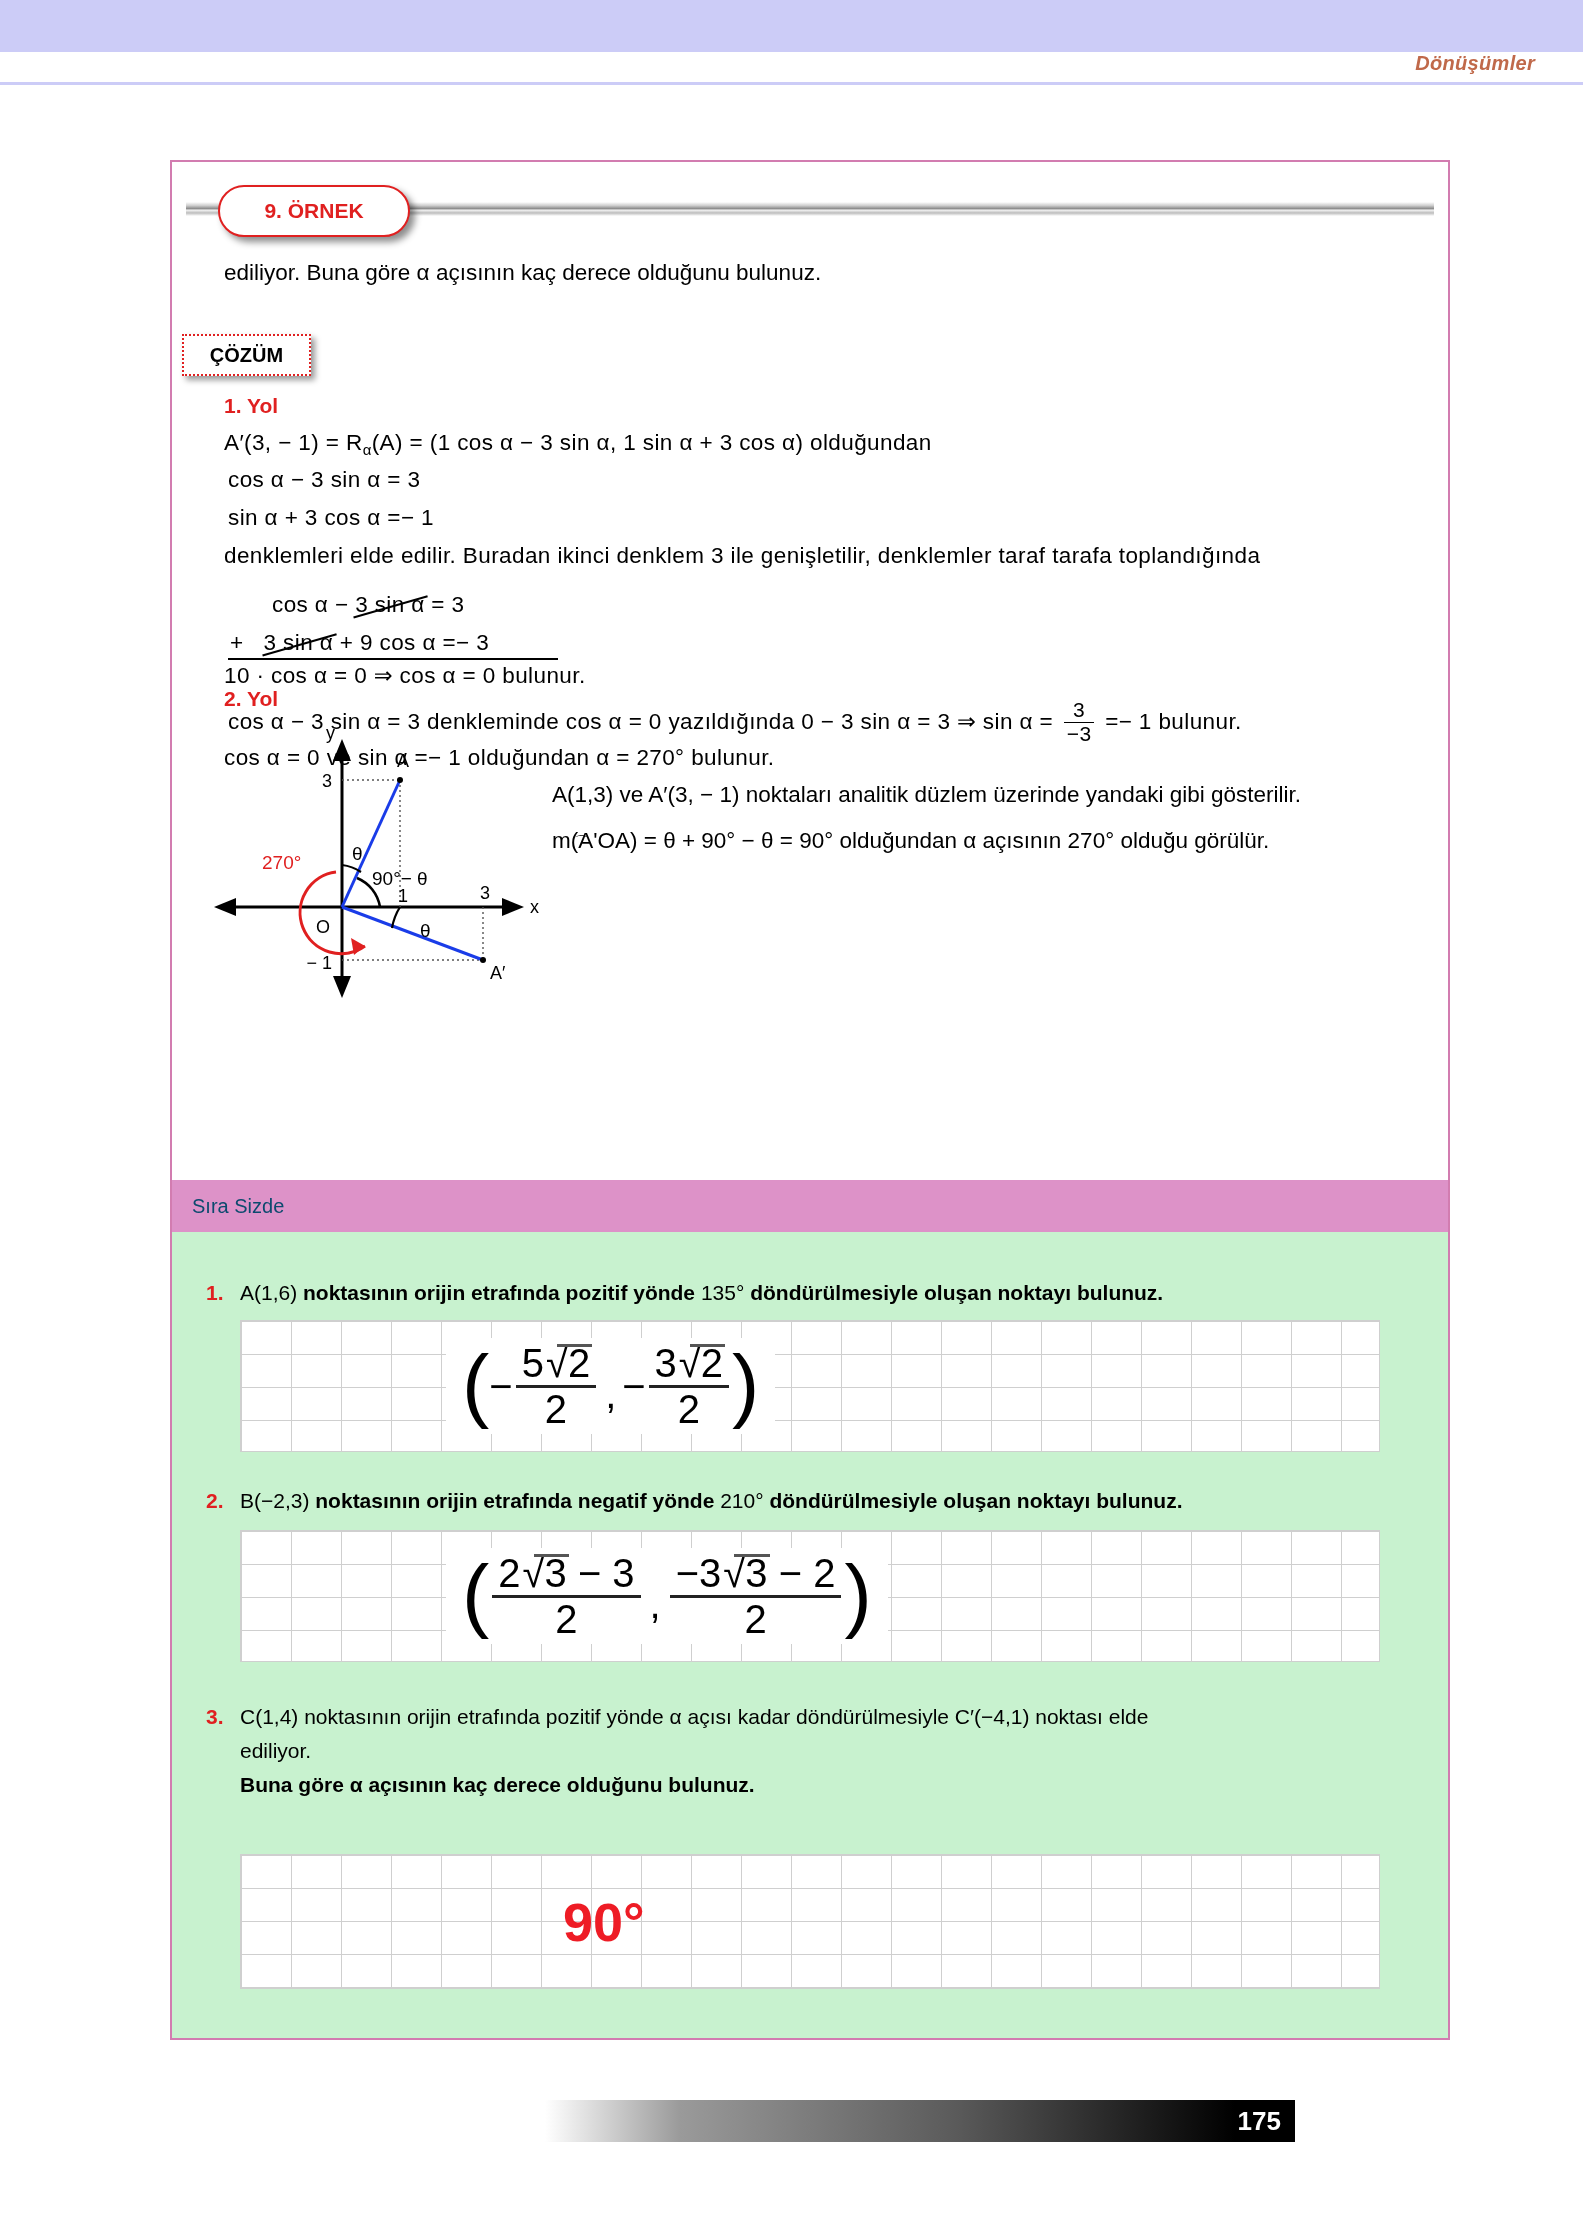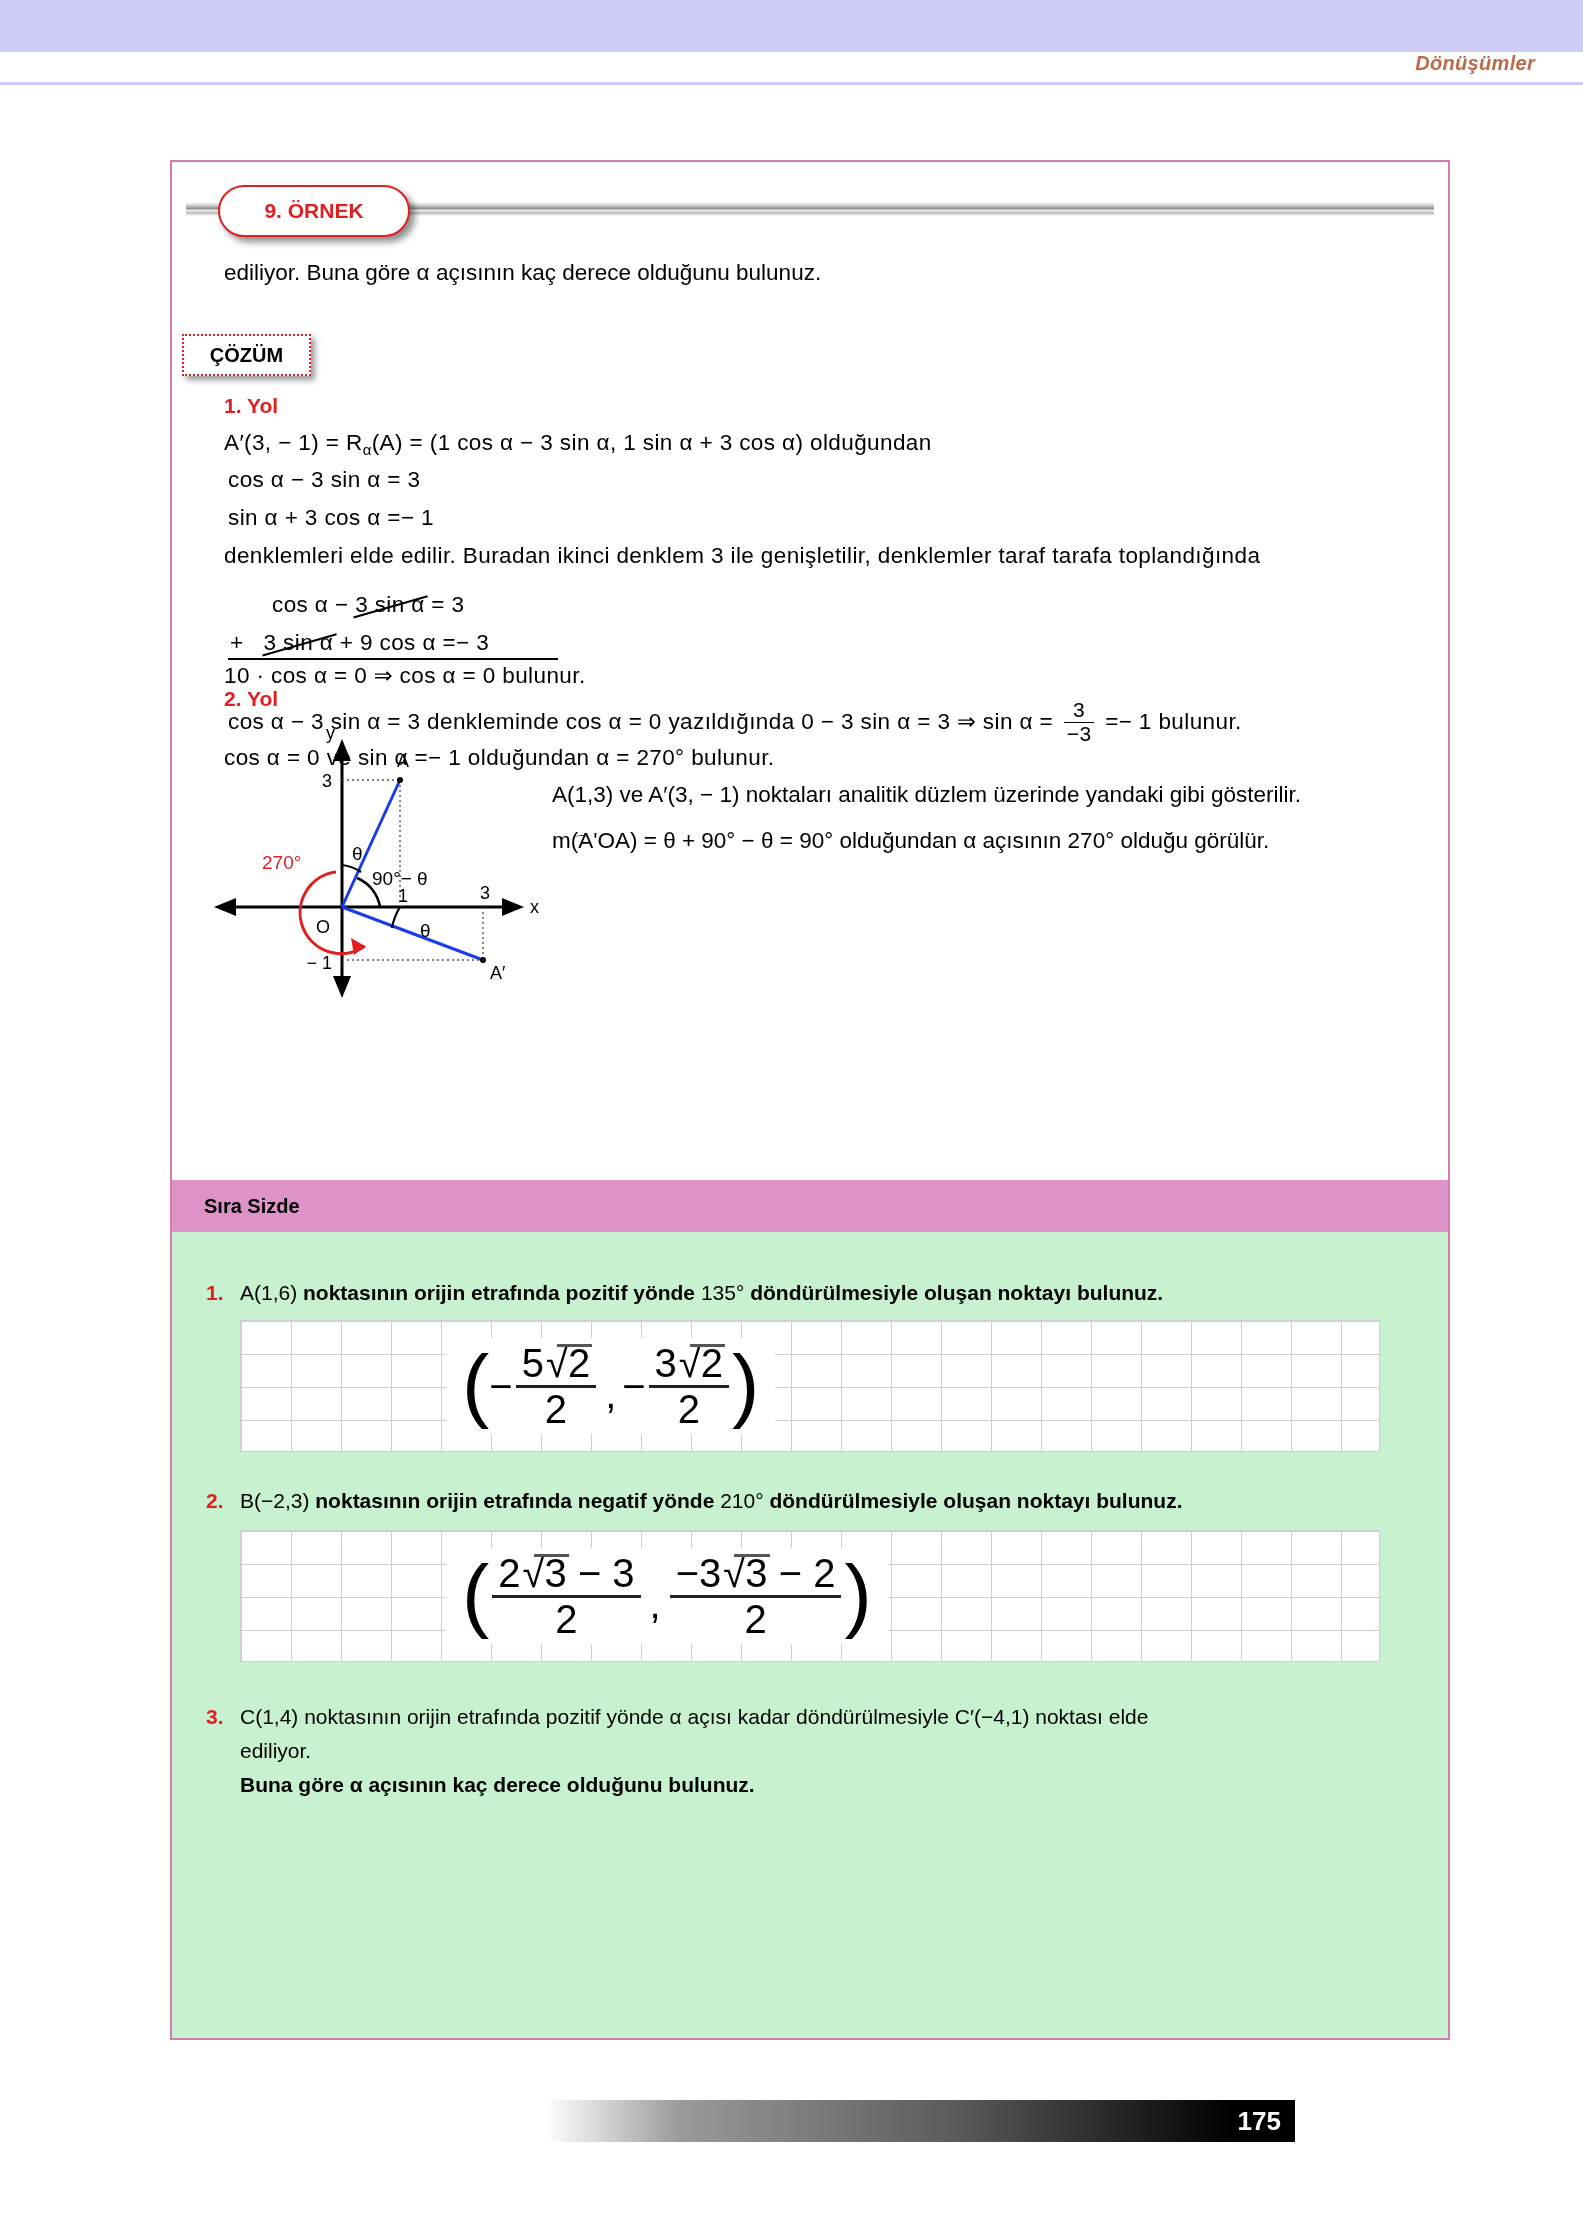--- a/index.html
+++ b/index.html
@@ -170,24 +170,24 @@
   
   .sira-header {
     position: absolute;
     left: 0; top: 1018px;
     width: 1276px; height: 52px;
     background: #dd92c8;
     display: flex;
     align-items: center;
   }
   .sira-header span {
-    margin-left: 32px;
-    font-weight: bold;
+    margin-left: 20px;
+    font-weight: normal;
     font-size: 20px;
-    color: #000000;
+    color: #0c4a6e;
   }
   .sira-body {
     position: absolute;
     left: 0; top: 1070px;
     width: 1276px; height: 806px;
     background: #c8f2cf;
   }
 
   .q-row {
     position: absolute;
@@ -454,20 +454,25 @@
 
     <div class="q-row" style="top:1538px;">
       <span class="q-num">3.</span>
       <span class="q-text">
         <span style="display:block;">C(1,4) noktasının orijin etrafında pozitif yönde α açısı kadar döndürülmesiyle C′(−4,1) noktası elde</span>
         <span style="display:block;">ediliyor.</span>
         <span class="bold" style="display:block;">Buna göre α açısının kaç derece olduğunu bulunuz.</span>
       </span>
     </div>
 
+    <div class="grid-box" style="left:68px; top:1692px; width:1140px; height:135px; background-size:50px 33px;">
+      <div class="ans-90" style="justify-content:flex-start; padding-left:322px;">
+        <span>90°</span>
+      </div>
+    </div>
 
   </div>
 
   <div class="footer-bar">
     <span class="footer-num">175</span>
   </div>
 
 </div>
 
 </body></html>

